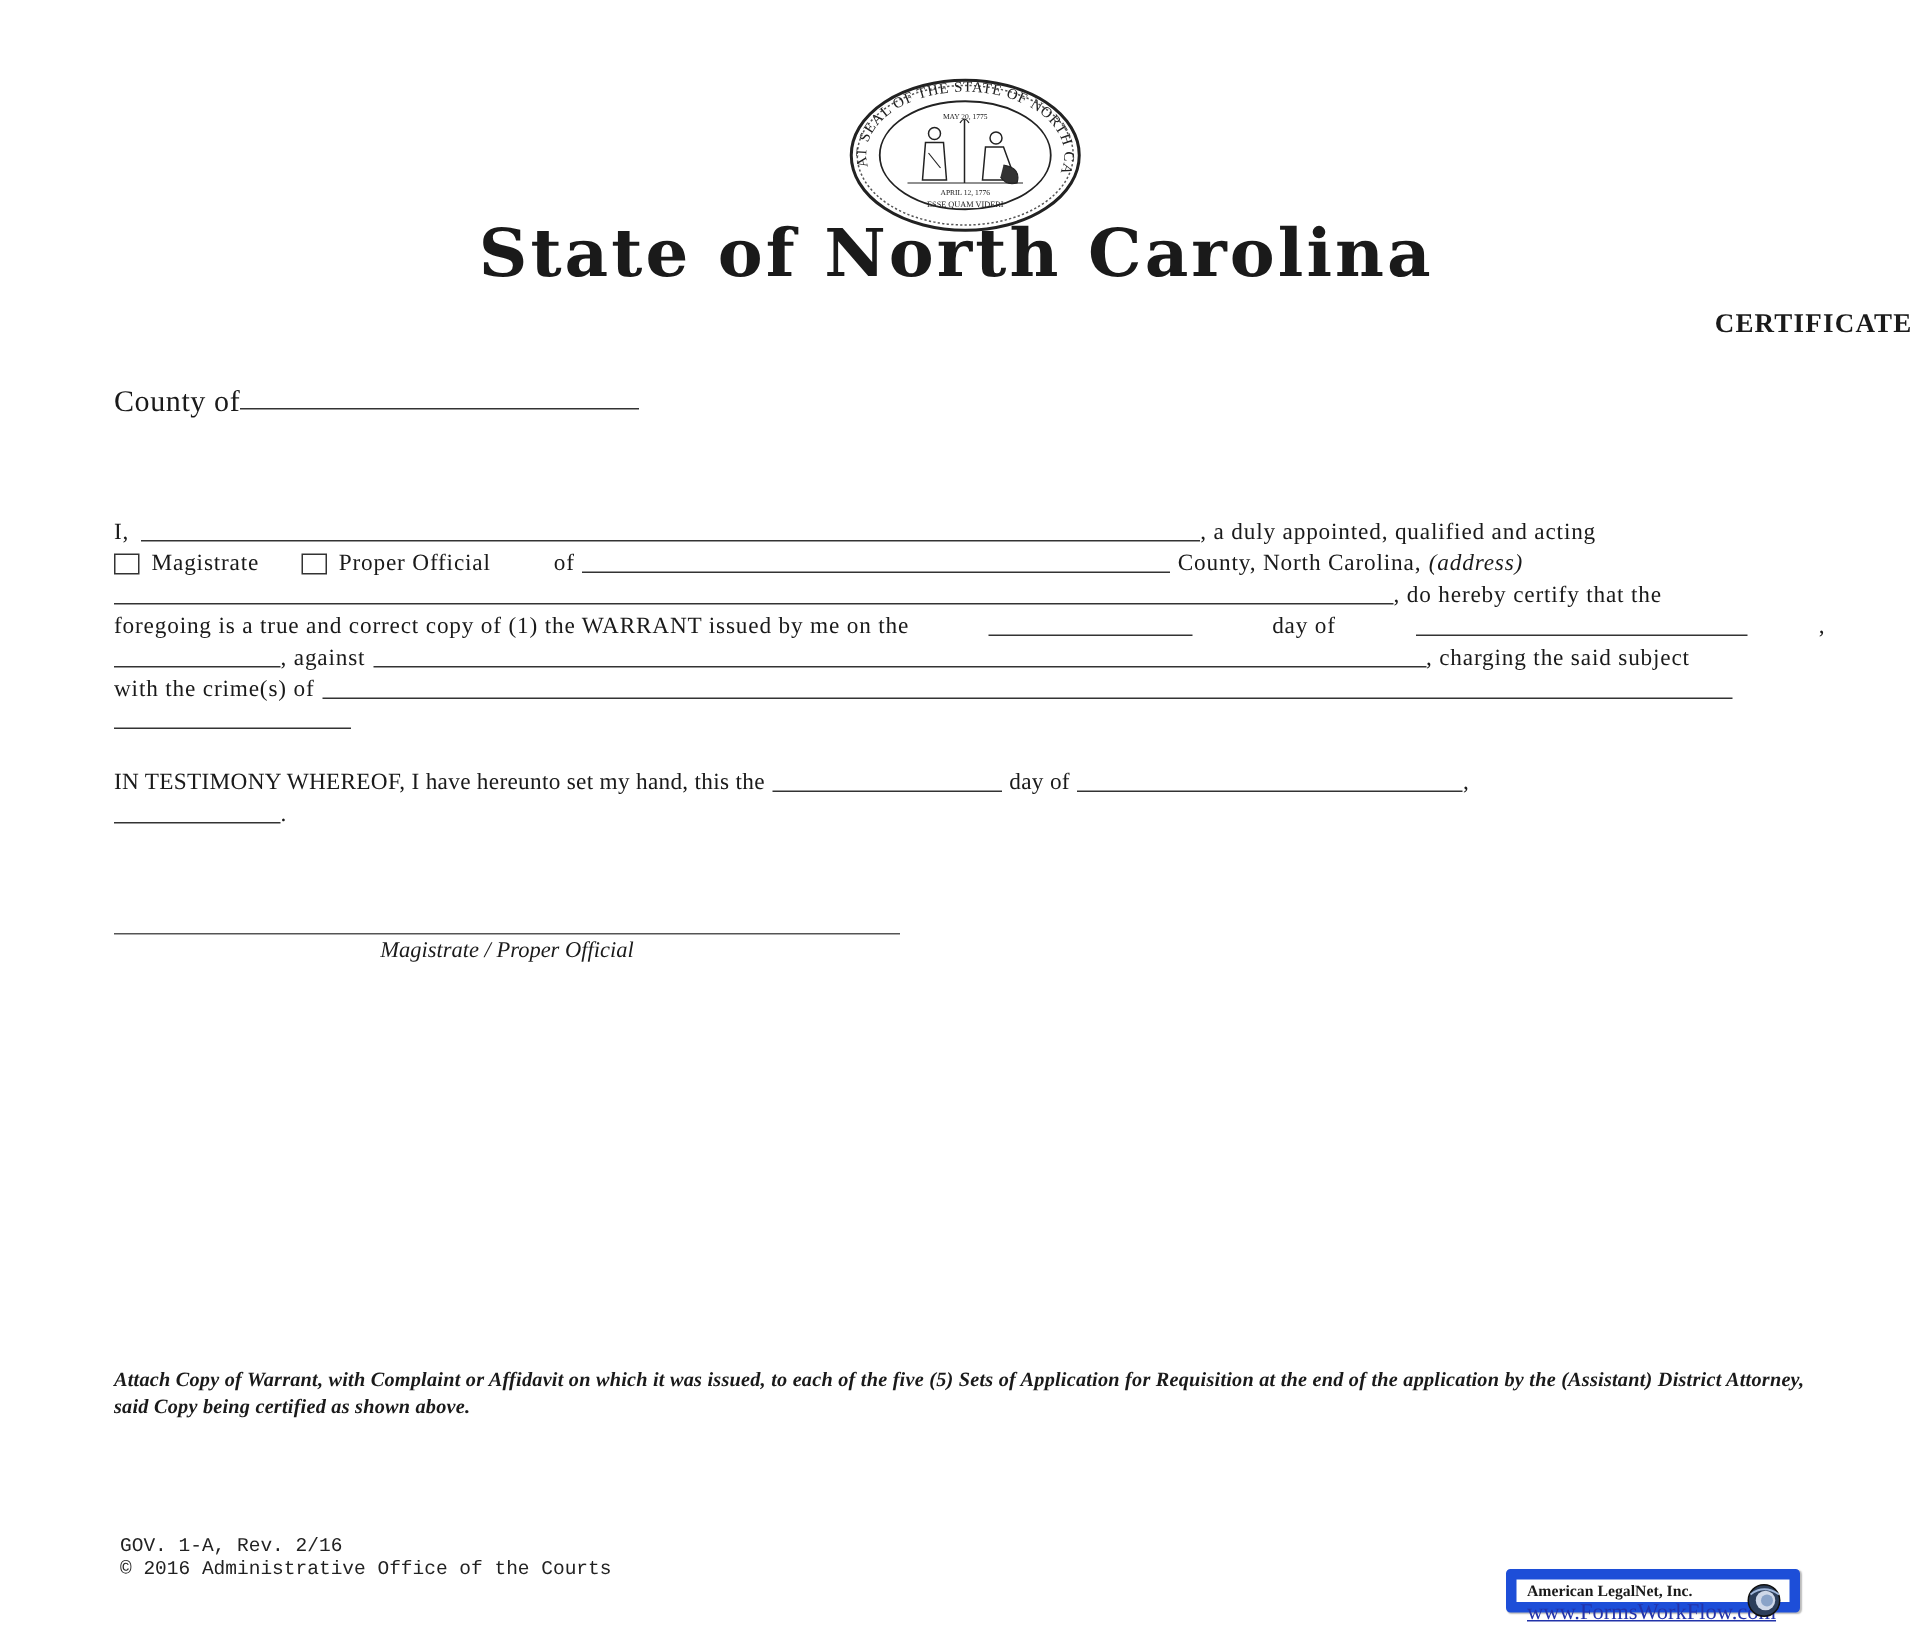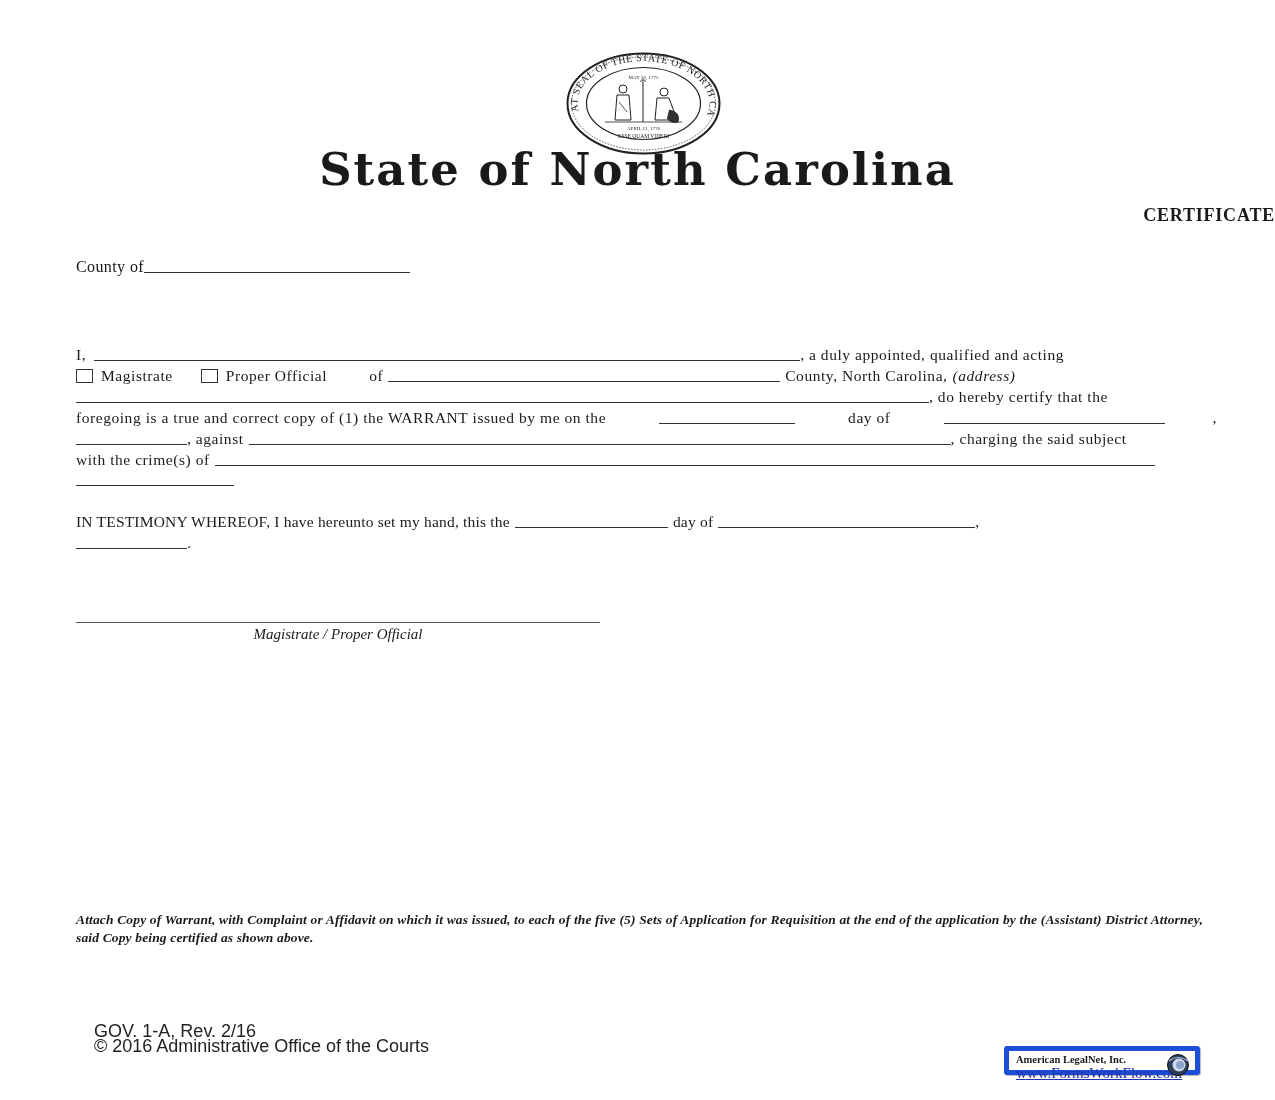--- a/index.html
+++ b/index.html
@@ -11,40 +11,40 @@
       position: absolute; left: 0; width: 1275px; top: 144px; text-align: center;
       font-family: "DejaVu Serif", "Liberation Serif", serif; font-weight: bold;
       font-size: 44px; letter-spacing: 2px; color: #1a1a1a;
       transform: scaleX(1.02);
     }
     .subtitle {
       position: absolute; left: 0; width: 1275px; top: 205px; text-align: right;
       font-weight: bold; font-size: 18px; letter-spacing: 0.8px;
     }
 
-    .county { position: absolute; left: 76px; top: 257px; font-size: 16px; letter-spacing: 0.4px; display: flex; align-items: center; }
+    .county { position: absolute; left: 76px; top: 257px; font-size: 20px; letter-spacing: 0.4px; display: flex; align-items: flex-start; }
     .blank { display: inline-block; border-bottom: 1px solid #333; height: 16px; vertical-align: baseline; }
 
     .line { position: absolute; left: 76px; font-size: 15.5px; letter-spacing: 0.55px; white-space: nowrap; display: flex; align-items: flex-end; }
     .line .blank { height: 14px; margin-bottom: 3px; }
     .chk { display: inline-block; width: 17px; height: 14px; border: 1px solid #333; margin-right: 8px; margin-bottom: 2px; }
     .italic { font-style: italic; }
 
     .testimony { position: absolute; left: 76px; top: 512px; font-size: 15.5px; letter-spacing: 0.2px; white-space: nowrap; display: flex; align-items: flex-end; justify-content: flex-end; }
 
     .sig-line { position: absolute; left: 76px; top: 622px; width: 524px; border-top: 1px solid #555; }
     .sig-label { position: absolute; left: 76px; width: 524px; top: 626px; text-align: center; font-style: italic; font-size: 15px; }
 
     .note { position: absolute; left: 76px; top: 911px; width: 1130px; font-weight: bold; font-style: italic; font-size: 13.5px; line-height: 18px; letter-spacing: 0.15px; }
 
-    .footer { position: absolute; left: 94px; top: 1024px; font-family: Liberation Sans, sans-serif; font-size: 18px; line-height: 14.5px; color: #222; }
+    .footer { position: absolute; left: 80px; top: 1024px; font-family: Liberation Mono, monospace; font-size: 13px; line-height: 14.5px; color: #222; }
 
     .badge {
       position: absolute; left: 1004px; top: 1046px; width: 196px; height: 29px;
-      border: 5px solid #1d4ed8; border-radius: 3px; background: #fff;
+      border: 7px solid #1d4ed8; border-radius: 3px; background: #fff;
       box-shadow: 1px 1px 1px #bbb;
     }
     .badge .b-name { position: absolute; left: 7px; top: 3px; font-size: 10.5px; font-weight: bold; font-family: "Liberation Serif", serif; }
     .badge .b-url { position: absolute; left: 7px; top: 14px; font-size: 15px; color: #2233aa; text-decoration: underline; font-family: Liberation Serif, serif; }
     .badge .b-globe { position: absolute; right: 4px; top: 2px; width: 26px; height: 24px; }
   </style>
 </head>
 <body>
 
 <div class="seal">

